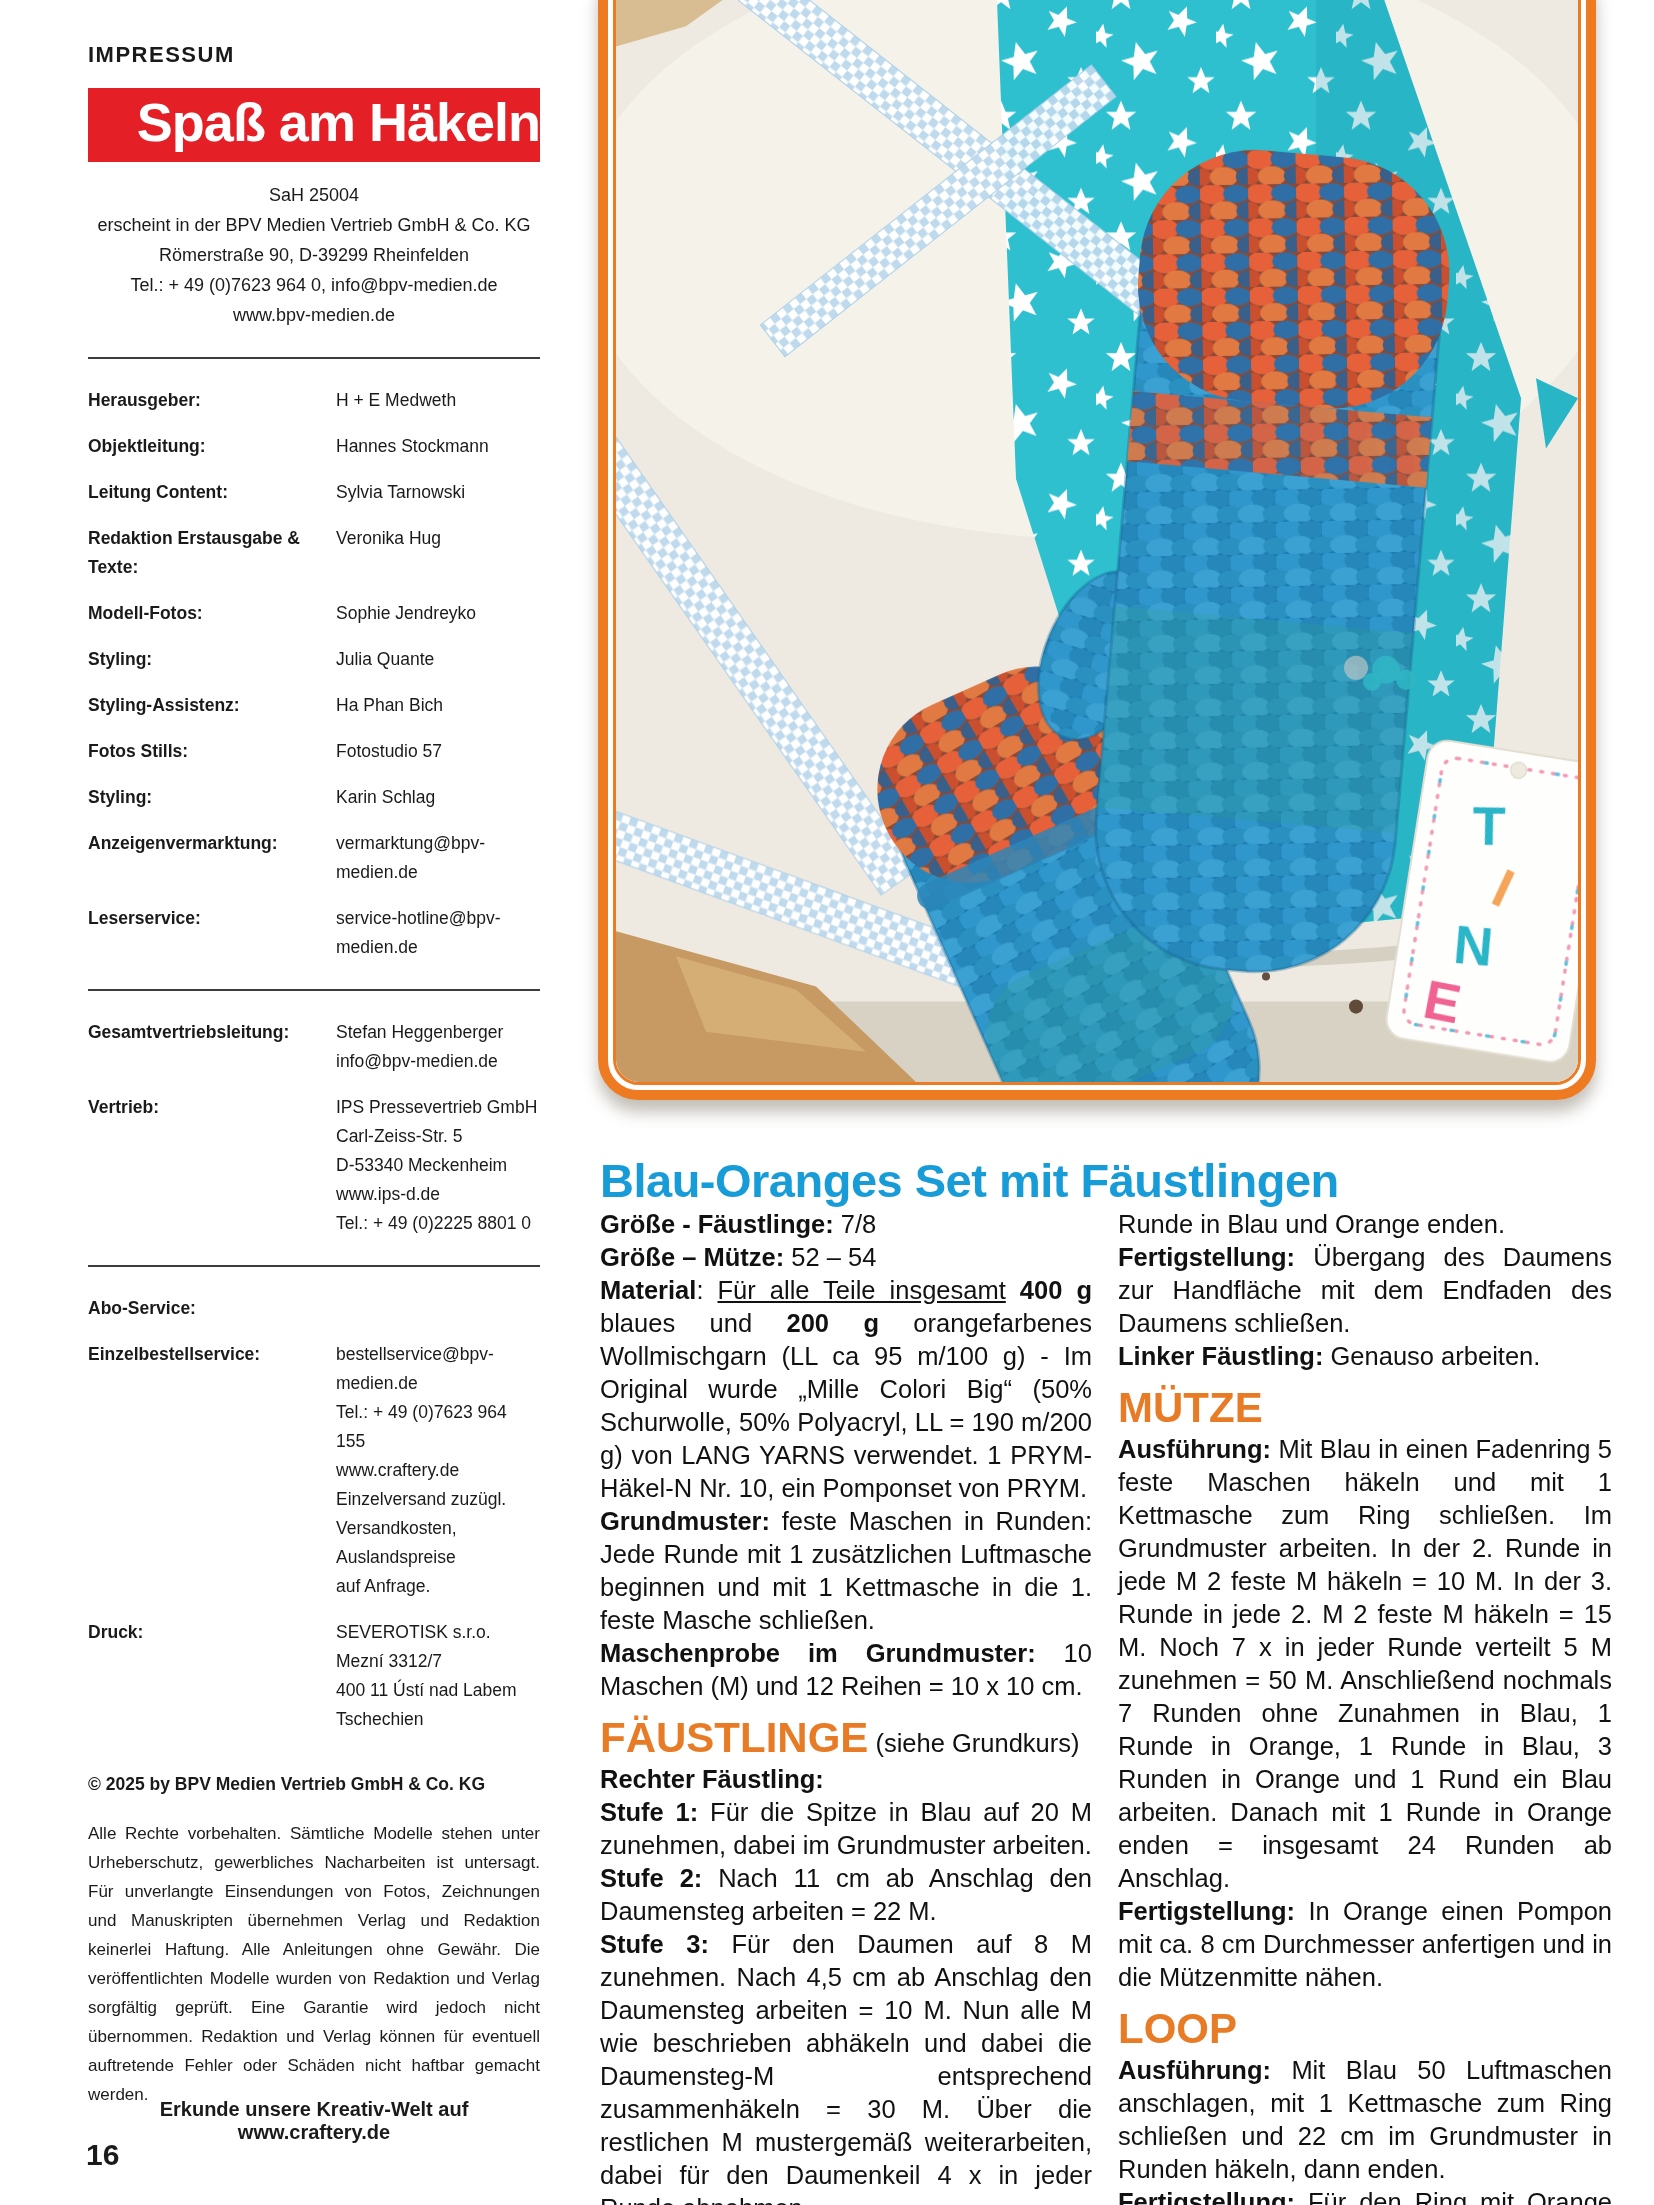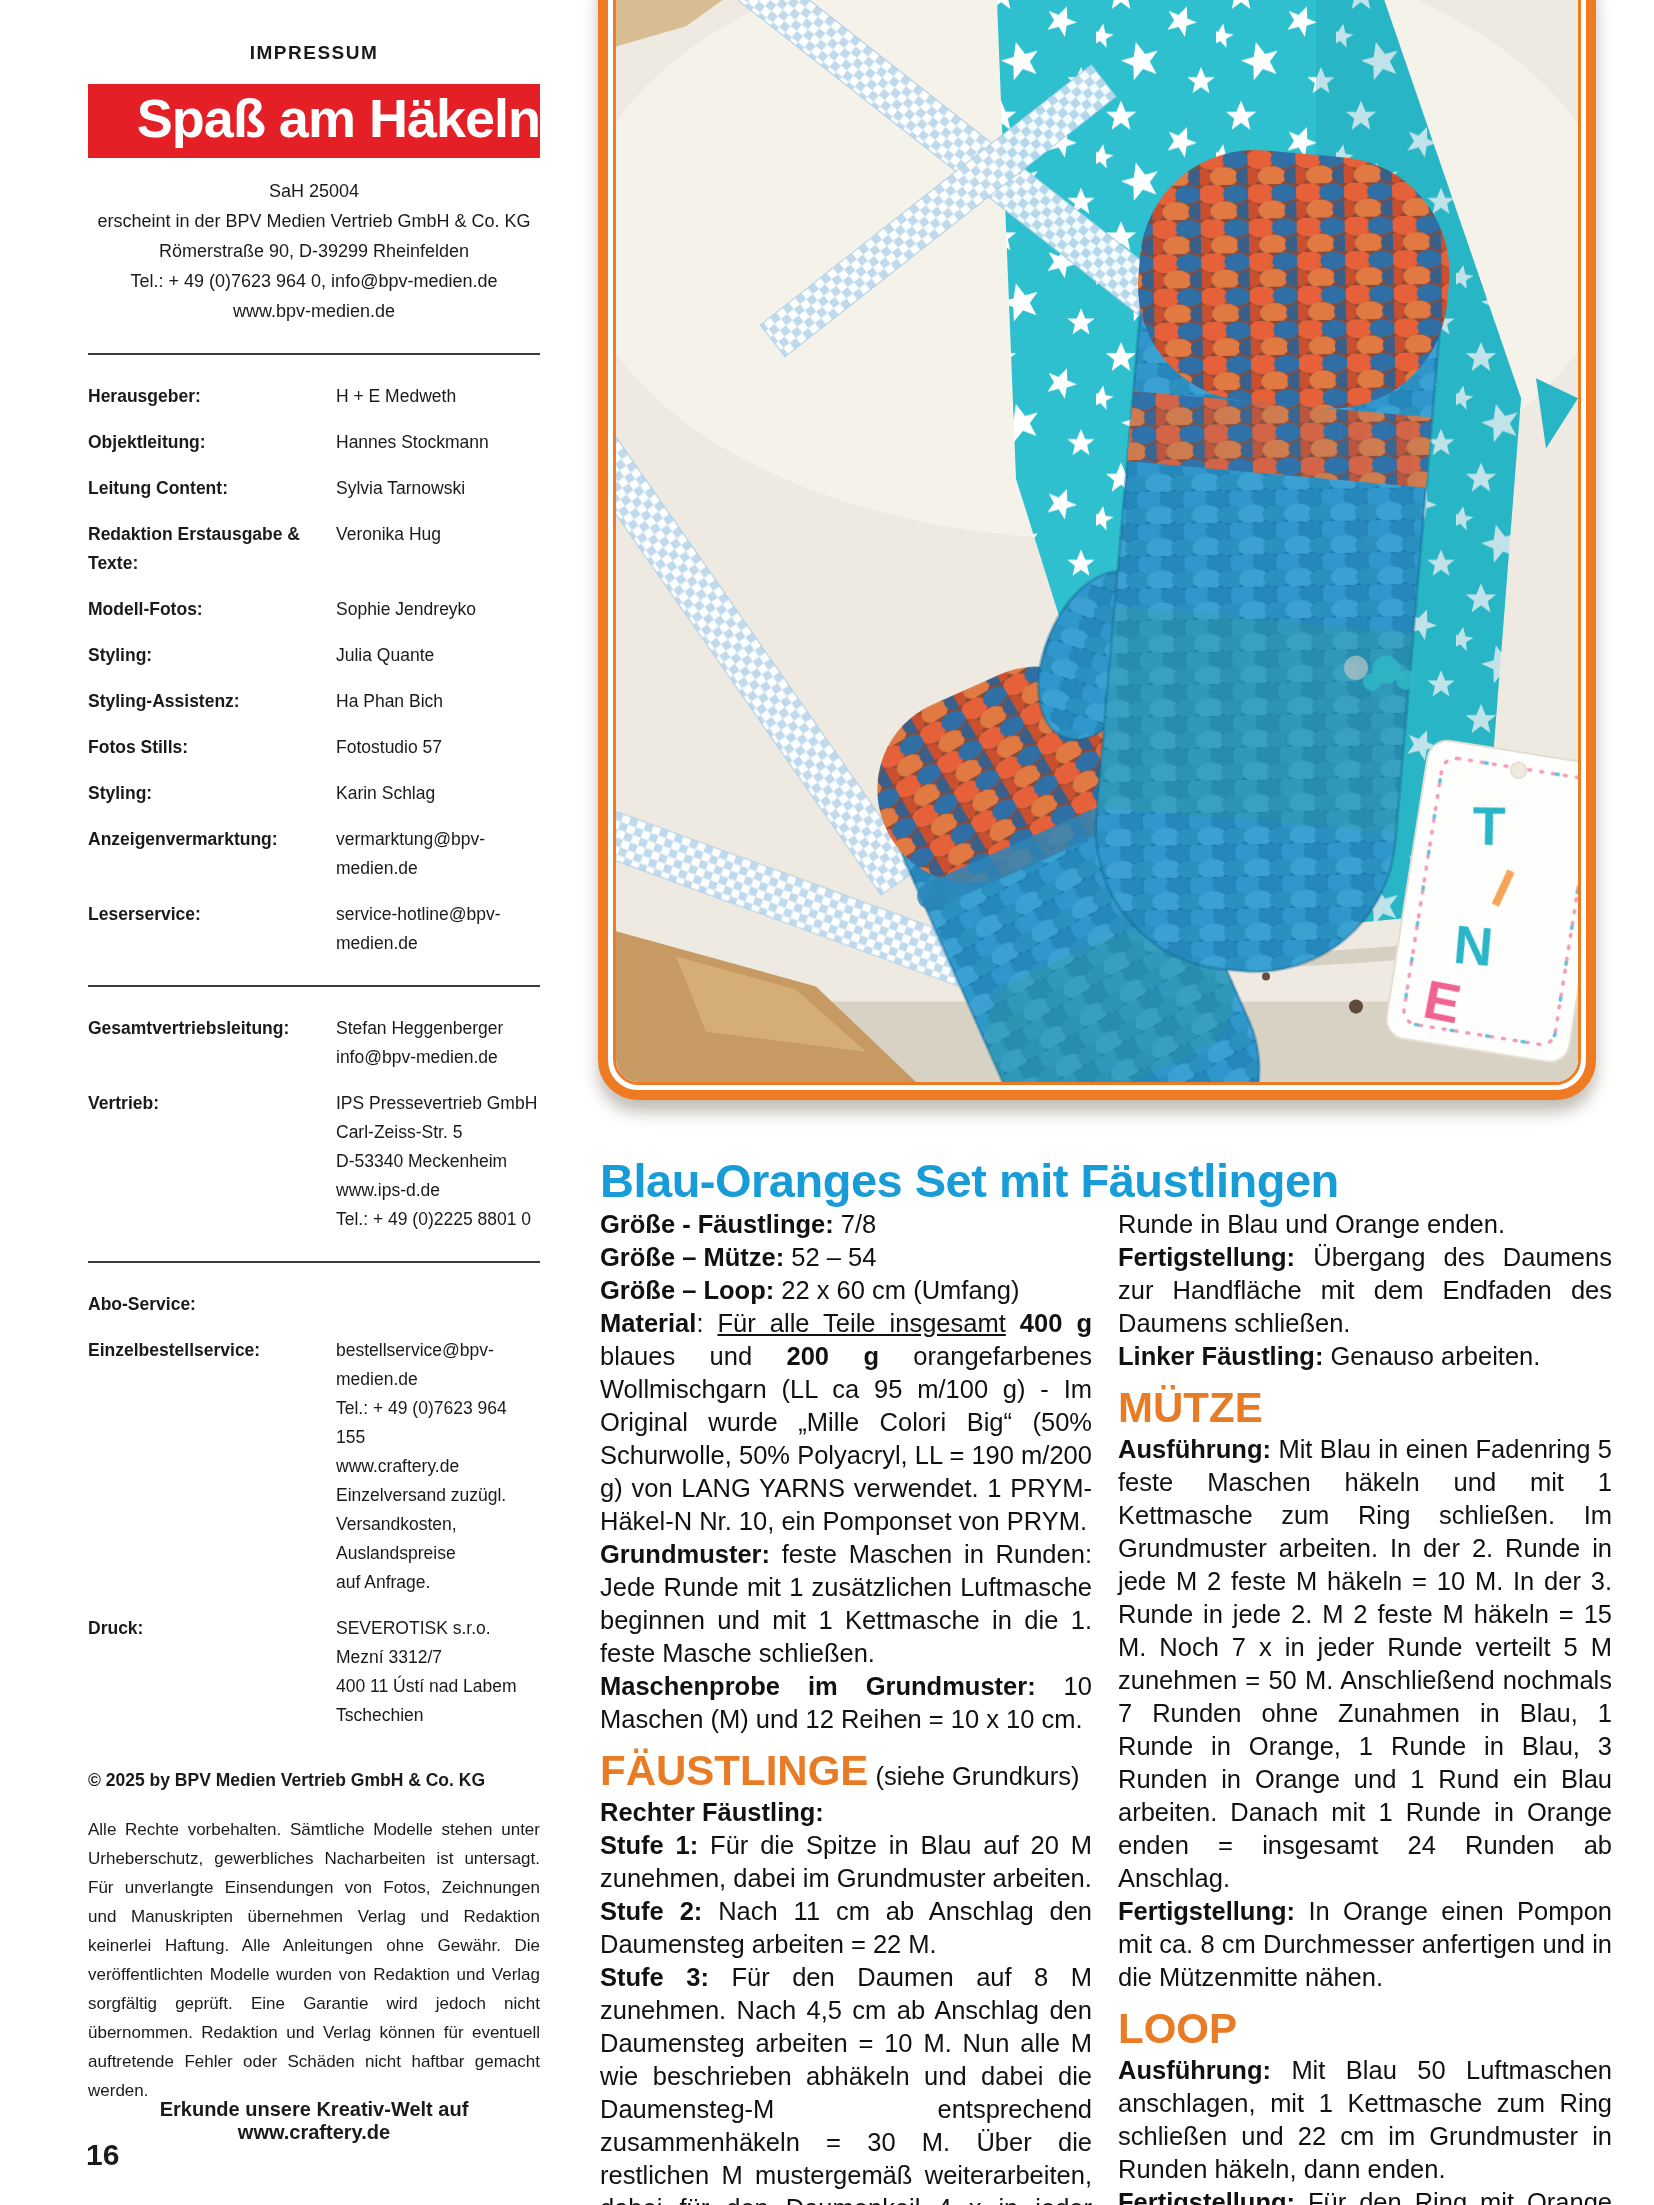--- a/index.html
+++ b/index.html
@@ -1,21 +1,21 @@
 <!DOCTYPE html>
 <html><head>
 <meta charset="utf-8">
 <style>
   html,body{margin:0;padding:0;}
   body{width:1654px;height:2205px;background:#fff;font-family:"Liberation Sans",sans-serif;color:#1a1a1a;}
   .page{position:relative;width:1654px;height:2205px;overflow:hidden;background:#fff;}
 
   
   .imp{position:absolute;left:88px;top:42px;width:452px;}
-  .imp-heading{text-align:center;font-size:19px;font-weight:bold;letter-spacing:1.5px;}
+  .imp-heading{font-size:22px;font-weight:bold;letter-spacing:1.5px;}
   .logo{margin-top:20px;height:74px;display:flex;align-items:center;justify-content:flex-end;}
   .logo span{color:#fff;font-size:54px;font-weight:bold;letter-spacing:-1px;transform:translateY(-3px);}
   .pub{margin-top:18px;text-align:center;font-size:18px;line-height:30px;}
   .imp-hr{border:none;border-top:2.5px solid #3c3c3c;margin:27px 0;}
   .c-row{display:flex;margin-bottom:17px;font-size:17.5px;line-height:29px;}
   .c-label{width:232px;text-align:left;font-weight:bold;flex:none;padding-right:16px;}
   .c-val{flex:1;}
   .copyright{font-weight:bold;font-size:17.5px;margin:40px 0 24px;}
   .legal{font-size:17px;line-height:29px;text-align:justify;}
   .footer-link{position:absolute;left:88px;top:2098px;width:452px;text-align:center;font-weight:bold;font-size:20px;}
@@ -287,21 +287,20 @@
             </g>
         </g>
       </svg>
     </div>
   </div>
 
   <h1 class="article-title" id="article-title" style="color: rgb(24, 156, 216);">Blau-Oranges Set mit Fäustlingen</h1>
   <div class="col col-1" id="col1">
       <p class="body-p"><b>Größe - Fäustlinge:</b> 7/8</p>
       <p class="body-p"><b>Größe – Mütze:</b> 52 – 54</p>
-      <p class="body-p"><b>Größe – Loop:</b> 22 x 60 cm (Umfang)</p>
       <p class="body-p"><b>Material</b>: <span class="u">Für alle Teile insgesamt</span> <b>400 g</b> blaues und <b>200 g</b> orangefarbenes Wollmischgarn (LL ca 95 m/100 g) - Im Original wurde „Mille Colori Big“ (50% Schurwolle, 50% Polyacryl, LL = 190 m/200 g) von LANG YARNS verwendet. 1 PRYM-Häkel-N Nr. 10, ein Pomponset von PRYM.</p>
       <p class="body-p"><b>Grundmuster:</b> feste Maschen in Runden: Jede Runde mit 1 zusätzlichen Luftmasche beginnen und mit 1 Kettmasche in die 1. feste Masche schließen.</p>
       <p class="body-p"><b>Maschenprobe im Grundmuster:</b> 10 Maschen (M) und 12 Reihen = 10 x 10 cm.</p>
       <p class="section-h"><span class="accent" style="color: rgb(232, 124, 38);">FÄUSTLINGE</span><span class="h-rest"> (siehe Grundkurs)</span></p>
       <p class="body-p"><b>Rechter Fäustling:</b></p>
       <p class="body-p"><b>Stufe 1:</b> Für die Spitze in Blau auf 20 M zunehmen, dabei im Grundmuster arbeiten.</p>
       <p class="body-p"><b>Stufe 2:</b> Nach 11 cm ab Anschlag den Daumensteg arbeiten = 22 M.</p>
       <p class="body-p"><b>Stufe 3:</b> Für den Daumen auf 8 M zunehmen. Nach 4,5 cm ab Anschlag den Daumensteg arbeiten = 10 M. Nun alle M wie beschrieben abhäkeln und dabei die Daumensteg-M entsprechend zusammenhäkeln = 30 M. Über die restlichen M mustergemäß weiterarbeiten, dabei für den Daumenkeil 4 x in jeder Runde abnehmen.</p>
     </div>
   <div class="col col-2" id="col2">

